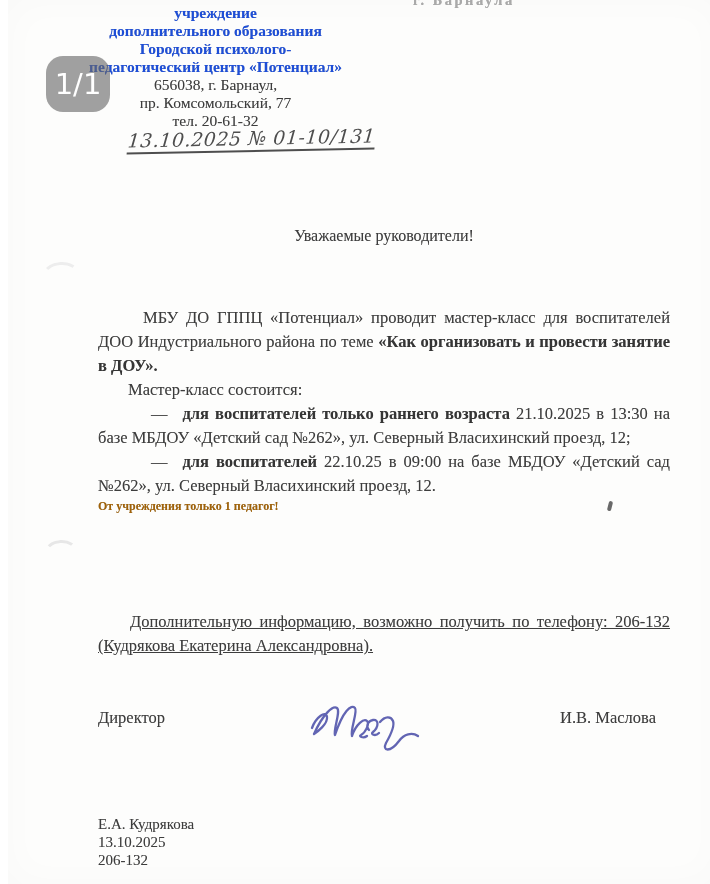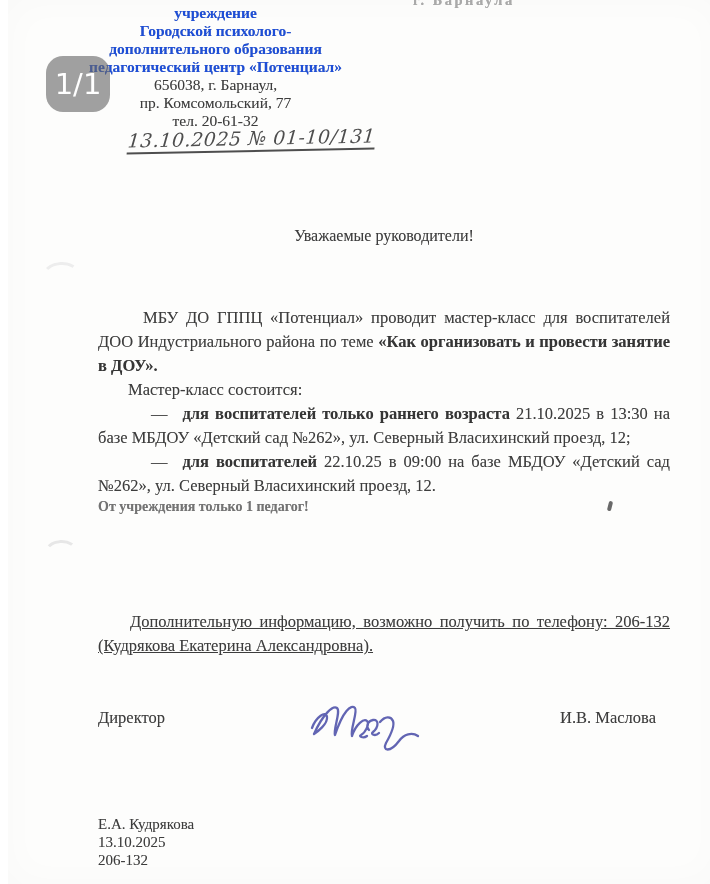--- a/index.html
+++ b/index.html
@@ -55,21 +55,21 @@
   }
   .body-block p { margin:0; }
   .p-indent { text-indent:45px; }
   .p-small-indent { text-indent:30px; }
   .li { text-indent:53px; }
   .li-dash { margin-right:15px; }
   b { color:#353535; }
 
   .note-block {
     position:absolute; left:90px; top:499px; width:572px;
-    font-size:14px; font-weight:bold; color:#737373;
+    font-size:12px; font-weight:bold; color:#a16207;
   }
 
   .info-block {
     position:absolute; left:90px; top:610px; width:572px;
     font-size:16.5px; line-height:24px; text-align:justify;
   }
   .info-block p { margin:0; text-indent:32px;text-decoration:underline; }
 
   .signature-row {
     position:absolute; left:90px; top:708px; width:558px;
@@ -101,22 +101,22 @@
 <div class="viewer">
 
   <div class="top-fragment doc-text">г. Барнаула</div>
 
   <div class="page-badge">
     <span>1/1</span>
   </div>
 
   <div class="letterhead doc-text">
     <div class="b">учреждение</div>
+    <div class="b">дополнительного образования</div>
     <div class="b">Городской психолого-</div>
-    <div class="b">дополнительного образования</div>
     <div class="b">педагогический центр «Потенциал»</div>
     <div>656038, г. Барнаул,</div>
     <div>пр. Комсомольский, 77</div>
     <div>тел. 20-61-32</div>
   </div>
 
   <div class="handwritten-ref">13.10.2025 № 01-10/131</div>
 
   <div class="salutation doc-text">Уважаемые руководители!</div>
 

